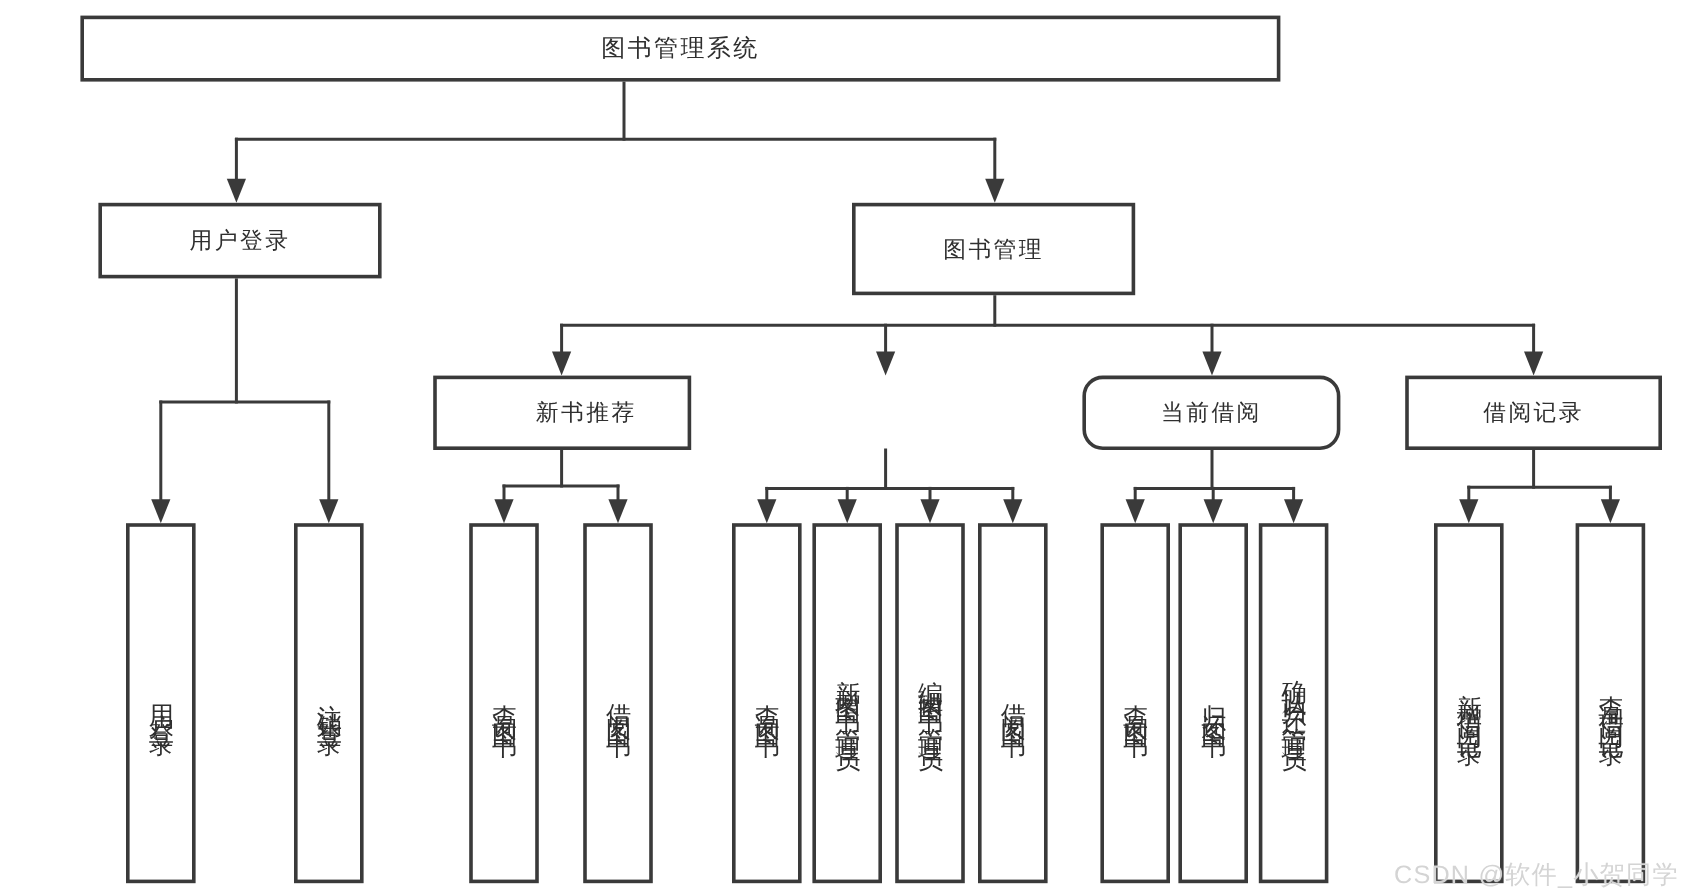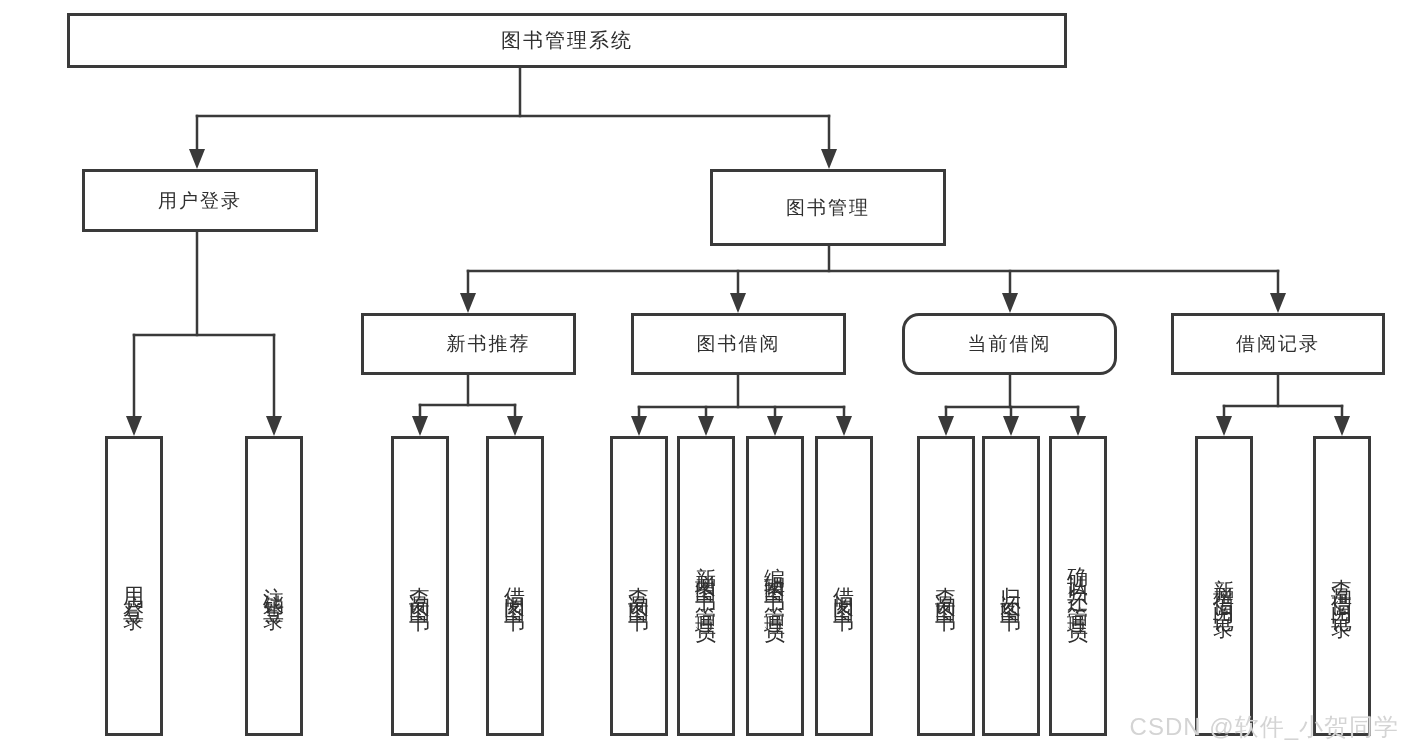--- a/index.html
+++ b/index.html
@@ -50,21 +50,21 @@
     text-orientation: mixed;
     letter-spacing: 8px;
     line-height: 1;
     white-space: nowrap;
   }
   .watermark {
     position: absolute;
     right: 6px;
     bottom: 4px;
     z-index: 3;
-    font-size: 24px;
+    font-size: 21px;
     color: #d4d4d4;
     letter-spacing: 1px;
     text-shadow: 0 0 1px rgba(255,255,255,0.85);
   }
 </style>
 </head>
 <body>
 
 <div class="canvas">
 
@@ -144,23 +144,20 @@
   <div class="node node-branch" style="left:82px; top:169px; width:236px; height:63px;">
     <span>用户登录</span>
   </div>
   <div class="node node-branch" style="left:710px; top:169px; width:236px; height:77px;">
     <span>图书管理</span>
   </div>
 
   <div class="node node-branch" style="left:361px; top:313px; width:215px; height:62px;padding-left:40px;">
     <span>新书推荐</span>
   </div>
-  <div class="node node-branch" style="left:631px; top:313px; width:215px; height:62px;">
-    <span>图书借阅</span>
-  </div>
   <div class="node node-branch" style="left:902px; top:313px; width:215px; height:62px;border-radius:17px;">
     <span>当前借阅</span>
   </div>
   <div class="node node-branch" style="left:1171px; top:313px; width:214px; height:62px;">
     <span>借阅记录</span>
   </div>
 
   <div class="node node-leaf" style="left:105px;">
     <span class="vtext">用户登录</span>
   </div>

